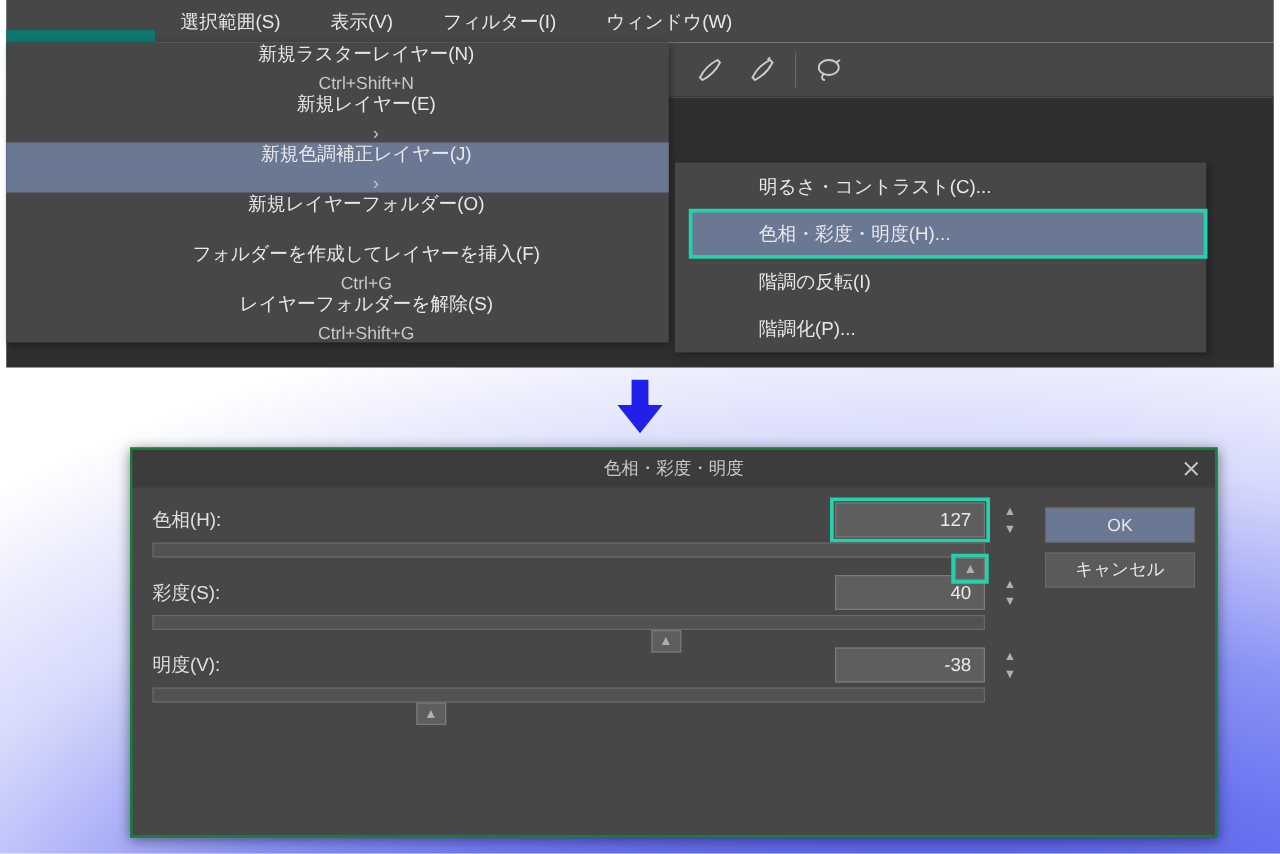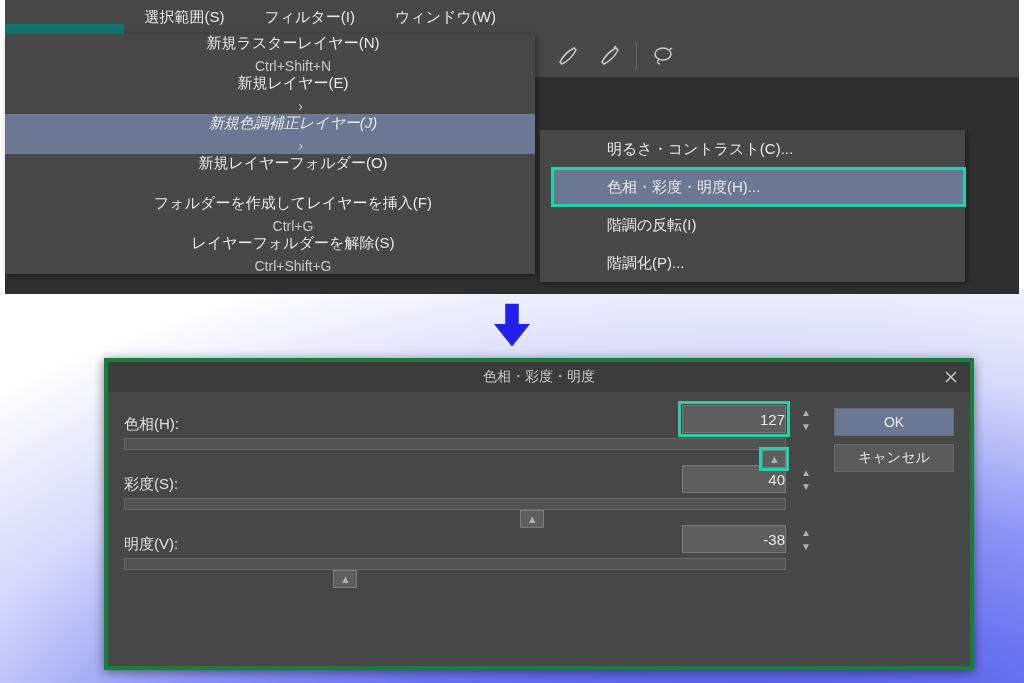--- a/index.html
+++ b/index.html
@@ -76,21 +76,21 @@
     padding-left: 60px;
     padding-right: 14px;
     font-size: 15px;
     color: #e8e8e8;
     cursor: default;
     flex-direction: column;
   }
   .dd-item .lbl { flex: 1; }
   .dd-item .sc { color: #c8c8c8; font-size: 14px; width: 130px; text-align: center; }
   .dd-item .arrow { color: #c8c8c8; font-size: 14px; width: 20px; text-align: right; }
-  .dd-item.highlight { background: #6b7894; font-style: italic; }
+  .dd-item.highlight { background: #6b7894; }
   
   .submenu {
     position: absolute;
     left: 540px;
     top: 130px;
     width: 425px;
     background: #474747;
     z-index: 6;
     box-shadow: 2px 2px 6px rgba(0,0,0,0.4);
   }
@@ -117,21 +117,21 @@
   }
   .arrow-down svg { width: 54px; height: 54px; fill: #2020ea; }
   
   .dialog {
     position: absolute;
     left: 104px;
     top: 358px;
     width: 870px;
     height: 312px;
     background: #474747;
-    border: 4px solid #15803d;
+    border: 2px solid #15803d;
     z-index: 4;
     box-shadow: 0 2px 10px rgba(0,0,0,0.5);
   }
   .dlg-title {
     height: 30px;
     background: #3c3c3c;
     display: flex;
     align-items: center;
     justify-content: center;
     position: relative;
@@ -162,28 +162,29 @@
     color: #e8e8e8;
     font-size: 14px;
     cursor: default;
   }
   .btn.primary { background: #6b7894; }
   .row {
     display: flex;
     align-items: center;
     margin-bottom: 4px;
   }
-  .row-label { width: 120px; font-size: 15px; color: #e0e0e0; margin-top: 11px; }
+  .row-label { width: 120px; font-size: 15px; color: #e0e0e0; }
   .row-spacer { flex: 1; }
   .num-input {
-    width: 104px; height: 28px;
+    width: 120px; height: 28px;
     background: #5e5e5e;
     border: 1px solid #7a7a7a;
     color: #e8e8e8;
     text-align: right;
+    padding-right: 10px;
     font-size: 15px;
     display: flex; align-items: center; justify-content: flex-end;
   }
   .num-input.boxed { outline: 3px solid #25d0ab; outline-offset: 1px; }
   .spinner {
     display: flex; flex-direction: column;
     margin-left: 10px;
     gap: 2px;
   }
   .spin-btn {
@@ -223,20 +224,23 @@
 
 <div class="top-area">
   <div class="menubar">
     <div class="item active">
         <span>レイヤー(L)</span>
       </div>
     <div class="item">
         <span>選択範囲(S)</span>
       </div>
     <div class="item">
+        <span>表示(V)</span>
+      </div>
+    <div class="item">
         <span>フィルター(I)</span>
       </div>
     <div class="item">
         <span>ウィンドウ(W)</span>
       </div>
   </div>
   <div class="toolbar-strip">
     <div class="tool-ic">
       <svg viewBox="0 0 24 24">
           <path d="M4 18c3-6 8-11 14-14l2 2c-3 6-8 11-14 14z"></path>

